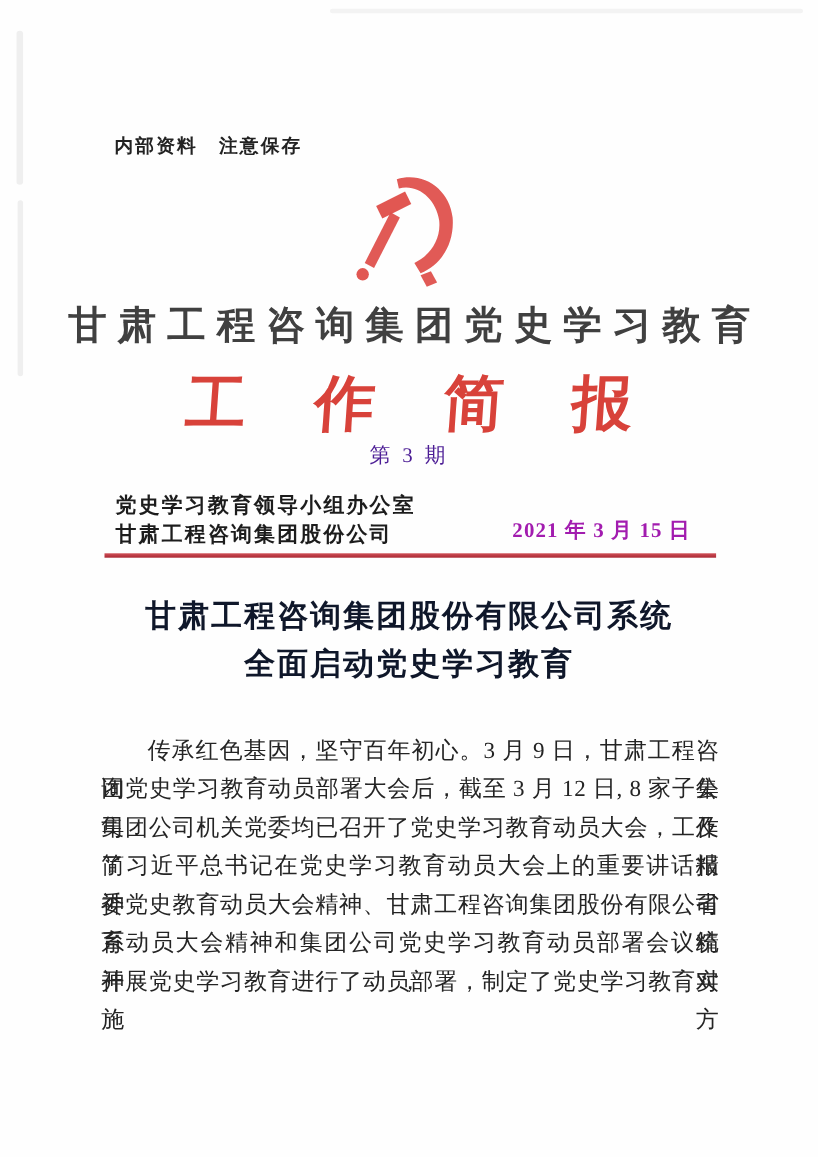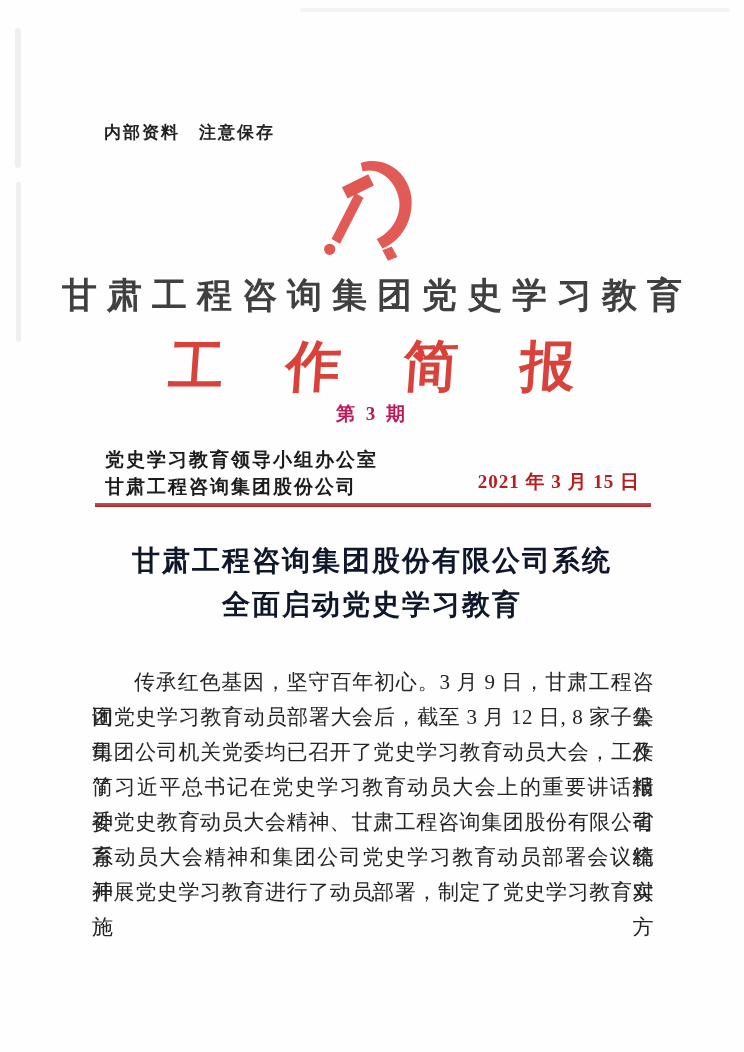--- a/index.html
+++ b/index.html
@@ -25,27 +25,27 @@
     font-size:35px;font-weight:bold;letter-spacing:10px;text-indent:10px;
     color:#404040;
   }
   .bulletin-title{
     position:absolute;left:0;top:330px;width:100%;text-align:center;
     font-size:55px;font-weight:bold;letter-spacing:62px;text-indent:62px;
     color:#d8423a;transform:skewX(-4deg);
   }
   .issue{
     position:absolute;left:0;top:401px;width:100%;text-align:center;
-    font-size:19px;font-weight:bold;letter-spacing:3px;color:#be185d;
+    font-size:19px;font-weight:normal;letter-spacing:3px;color:#4c1d95;
   }
   .issuer-row{position:absolute;left:105px;right:104px;top:446px;}
   .issuer-line{font-size:19px;line-height:27px;font-weight:600;letter-spacing:2px;color:#1c1c1c;}
   .issue-date{
-    position:absolute;right:0;top:23px;font-size:19px;font-weight:600;
-    letter-spacing:1px;color:#b91c1c;
+    position:absolute;right:12px;top:23px;font-size:19px;font-weight:600;
+    letter-spacing:1px;color:#a21caf;
   }
   .rule{
     position:absolute;left:95px;top:503px;width:556px;height:4px;
     background:linear-gradient(#d05058,#a92833);
   }
   .article-title{
     position:absolute;left:0;top:539px;width:100%;text-align:center;
     font-size:28px;font-weight:bold;line-height:44px;letter-spacing:2px;color:#0f172a;
   }
   .body-text{

